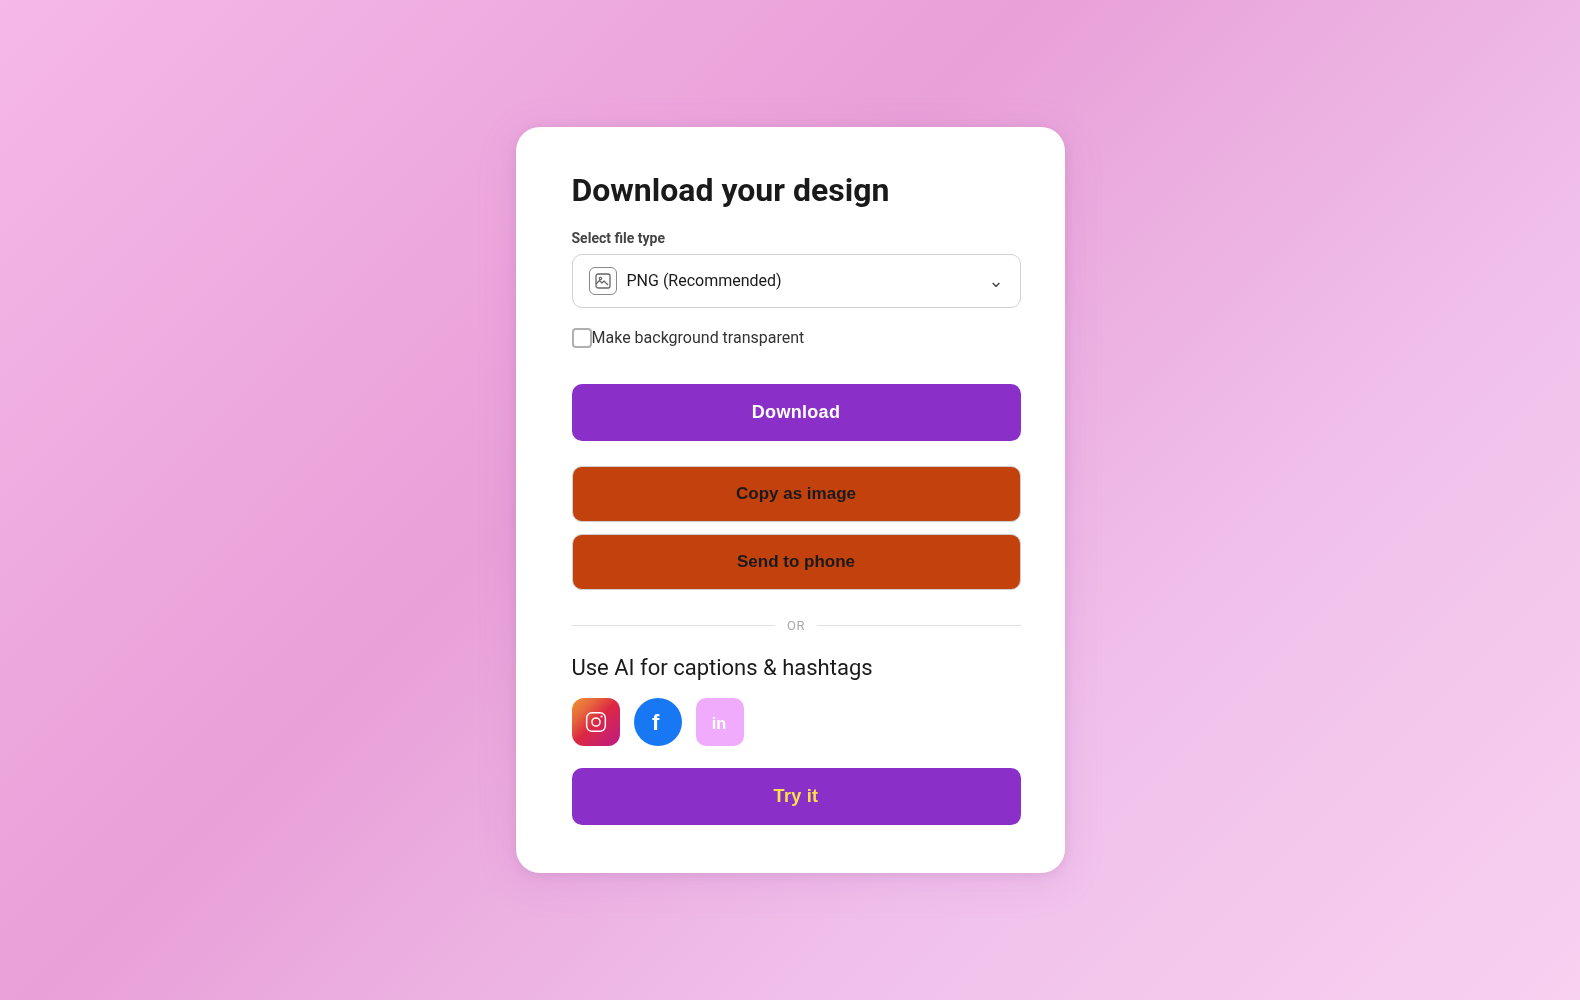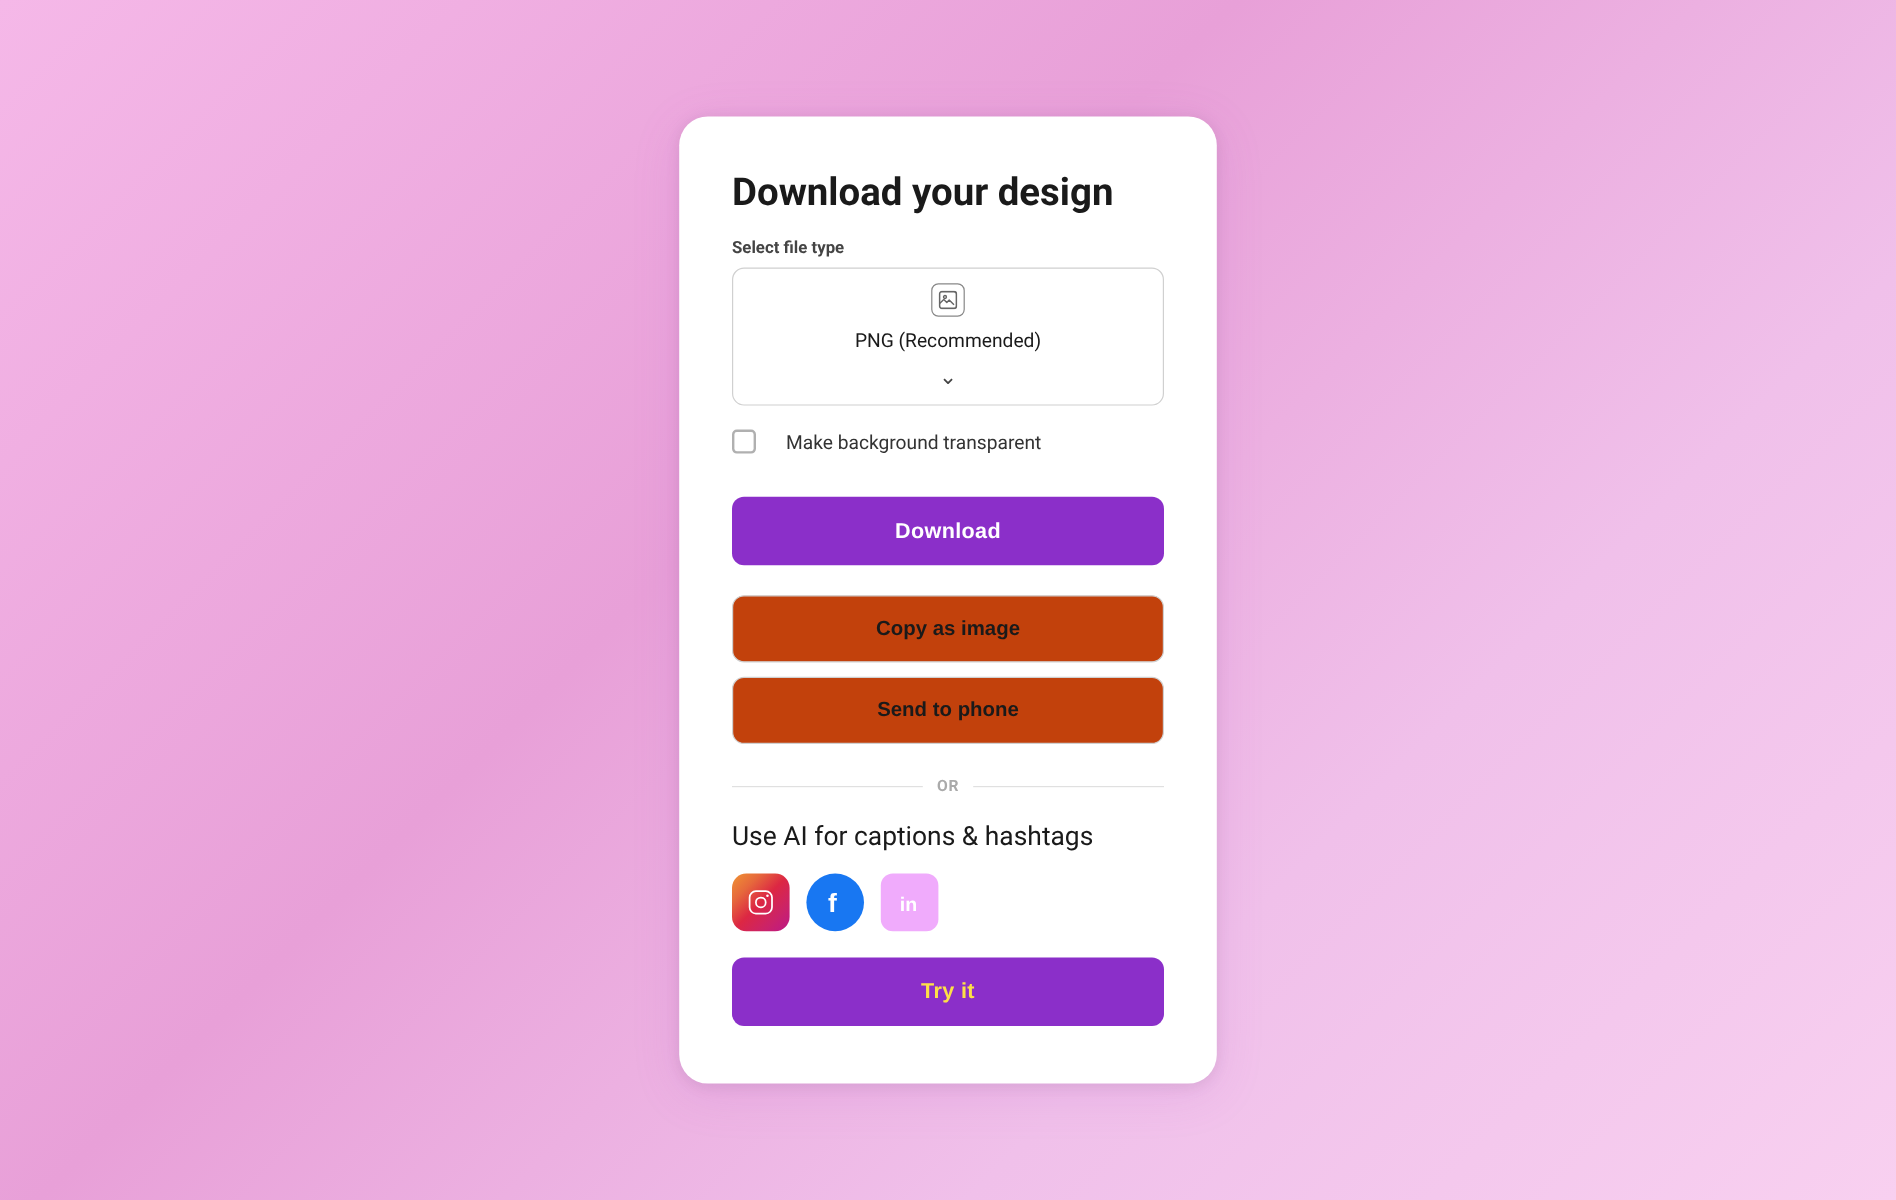--- a/index.html
+++ b/index.html
@@ -14,22 +14,22 @@
       background: linear-gradient(135deg, #f5b8e8 0%, #e8a0d8 40%, #f0c0ea 70%, #f8d0f0 100%);
       display: flex;
       align-items: center;
       justify-content: center;
       font-family: -apple-system, BlinkMacSystemFont, 'Segoe UI', Roboto, Helvetica, Arial, sans-serif;
     }
 
     .modal {
       background: #ffffff;
       border-radius: 24px;
-      width: 448px;
-      padding: 44px 44px 48px 44px;
+      width: 549px;
+      padding: 44px 44px 48px 56px;
       box-shadow: 0 8px 40px rgba(180, 80, 200, 0.15), 0 2px 12px rgba(0,0,0,0.08);
     }
 
     .modal-title {
       font-size: 32px;
       font-weight: 700;
       color: #1a1a1a;
       margin-bottom: 20px;
       line-height: 1.2;
     }
@@ -45,21 +45,20 @@
       width: 100%;
       display: flex;
       align-items: center;
       border: 1.5px solid #d0d0d0;
       border-radius: 10px;
       padding: 12px 16px;
       cursor: pointer;
       background: #fff;
       margin-bottom: 20px;
       gap: 10px;
-      flex-direction: column;
     }
 
     .file-type-select .image-icon {
       width: 28px;
       height: 28px;
       border: 1.5px solid #888;
       border-radius: 6px;
       display: flex;
       align-items: center;
       justify-content: center;
@@ -74,21 +73,21 @@
     }
 
     .file-type-select .chevron-icon {
       font-size: 18px;
       color: #444;
     }
 
     .checkbox-row {
       display: flex;
       align-items: center;
-      gap: 25px;
+      gap: 0;
       margin-bottom: 36px;
     }
 
     .checkbox-box {
       width: 20px;
       height: 20px;
       border: 2px solid #b0b0b0;
       border-radius: 4px;
       flex-shrink: 0;
       cursor: pointer;
@@ -136,21 +135,21 @@
 
     .divider-line {
       flex: 1;
       height: 1px;
       background: #e0e0e0;
     }
 
     .divider-text {
       font-size: 13px;
       color: #aaa;
-      font-weight: 700;
+      font-weight: 400;
       letter-spacing: 0.5px;
     }
 
     .ai-section-title {
       font-size: 22px;
       font-weight: 400;
       color: #1a1a1a;
       margin-bottom: 18px;
     }
 

